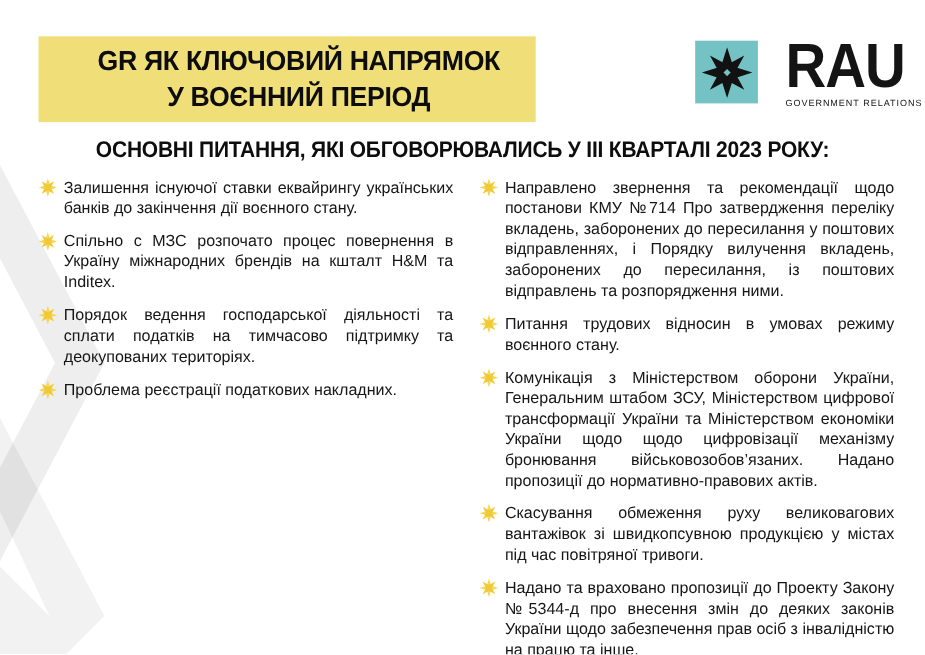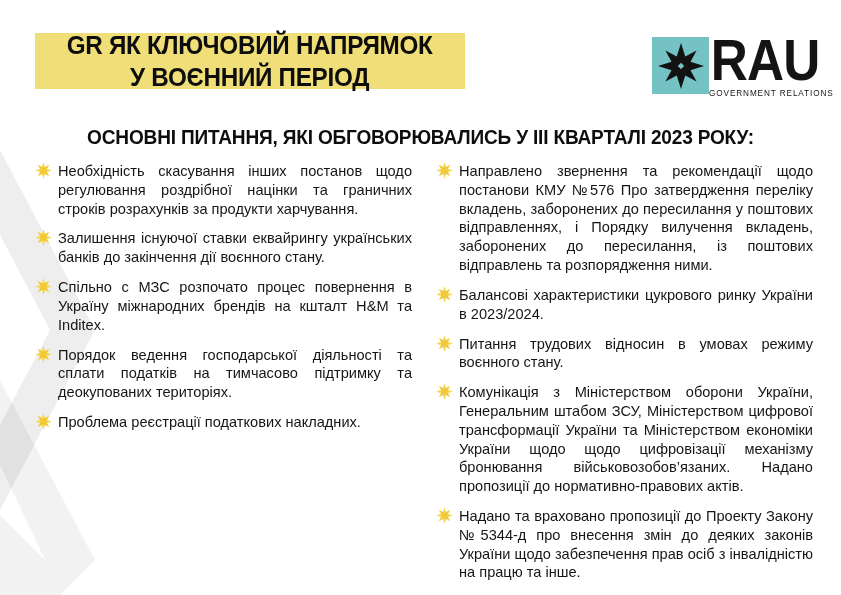--- a/index.html
+++ b/index.html
@@ -5,31 +5,31 @@
   html,body { margin:0; padding:0; background:#ffffff; }
   .page {
     position:relative; width:841px; height:595px; overflow:hidden;
     background:#ffffff; font-family:"Liberation Sans", sans-serif; color:#161616;
   }
   
   .watermark { position:absolute; left:0; top:130px; width:110px; height:465px; pointer-events:none; }
 
   
   .title-box {
-    position:absolute; left:35px; top:33px; width:430px; height:56px;
-    background:#F0DF78; display:flex; align-items:center; justify-content:center;
+    position:absolute; left:35px; top:33px; width:430px; height:78px;
+    background:#F0DF78; display:flex; align-items:center; justify-content:center;padding-left:22px;
   }
   .title-box h1 {
     margin:0; font-size:25px; font-weight:800; line-height:1.28; text-align:center;
     letter-spacing:-0.3px; color:#0d0d0d; transform:scaleX(0.97);
   }
   .title-box h1 span { display:block; }
 
   
-  .logo { position:absolute; left:652px; top:37px; display:flex; gap:0; align-items:flex-start;text-align:center; }
+  .logo { position:absolute; left:632px; top:37px; display:flex; gap:25px; align-items:flex-start; }
   .logo-square { width:57px; height:57px; background:#74C2C3; display:flex; align-items:center; justify-content:center; }
   .logo-square svg { width:46px; height:46px; }
   .logo-text { display:flex; flex-direction:column; }
   .logo-name { font-size:57px; font-weight:700; line-height:47px; letter-spacing:-1px; color:#141414; transform:scaleX(0.9); transform-origin:left top; }
   .logo-sub  { font-size:8.2px; font-weight:400; letter-spacing:0.9px; color:#141414; margin-top:5px; white-space:nowrap; }
 
   
   .section-heading {
     position:absolute; top:125px; left:0; width:100%; margin:0;
     text-align:center; font-size:20.5px; font-weight:800; color:#0d0d0d;
@@ -90,31 +90,20 @@
     <ul id="col-left">
         <li>
     <span class="star-bullet">
       <svg viewBox="0 0 100 100" aria-hidden="true">
         <path d="M50 0 L62 38 L100 50 L62 62 L50 100 L38 62 L0 50 L38 38 Z" fill="#F5D84F"></path>
         <g transform="rotate(45 50 50)">
           <path d="M50 2 L61 39 L98 50 L61 61 L50 98 L39 61 L2 50 L39 39 Z" fill="#EFC93A"></path>
         </g>
       </svg>
     </span>
-    <span class="bullet-text">Необхідність скасування інших постанов щодо регулювання роздрібної націнки та граничних строків розрахунків за продукти харчування.</span>
-  </li>
-        <li>
-    <span class="star-bullet">
-      <svg viewBox="0 0 100 100" aria-hidden="true">
-        <path d="M50 0 L62 38 L100 50 L62 62 L50 100 L38 62 L0 50 L38 38 Z" fill="#F5D84F"></path>
-        <g transform="rotate(45 50 50)">
-          <path d="M50 2 L61 39 L98 50 L61 61 L50 98 L39 61 L2 50 L39 39 Z" fill="#EFC93A"></path>
-        </g>
-      </svg>
-    </span>
     <span class="bullet-text">Залишення існуючої ставки еквайрингу українських банків до закінчення дії воєнного стану.</span>
   </li>
         <li>
     <span class="star-bullet">
       <svg viewBox="0 0 100 100" aria-hidden="true">
         <path d="M50 0 L62 38 L100 50 L62 62 L50 100 L38 62 L0 50 L38 38 Z" fill="#F5D84F"></path>
         <g transform="rotate(45 50 50)">
           <path d="M50 2 L61 39 L98 50 L61 61 L50 98 L39 61 L2 50 L39 39 Z" fill="#EFC93A"></path>
         </g>
       </svg>
@@ -147,32 +136,21 @@
     <ul id="col-right">
         <li>
     <span class="star-bullet">
       <svg viewBox="0 0 100 100" aria-hidden="true">
         <path d="M50 0 L62 38 L100 50 L62 62 L50 100 L38 62 L0 50 L38 38 Z" fill="#F5D84F"></path>
         <g transform="rotate(45 50 50)">
           <path d="M50 2 L61 39 L98 50 L61 61 L50 98 L39 61 L2 50 L39 39 Z" fill="#EFC93A"></path>
         </g>
       </svg>
     </span>
-    <span class="bullet-text">Направлено звернення та рекомендації щодо постанови КМУ №576 Про затвердження переліку вкладень, заборонених до пересилання у поштових відправленнях, і Порядку вилучення вкладень, заборонених до пересилання, із поштових відправлень та розпорядження ними.</span>
-  </li>
-        <li>
-    <span class="star-bullet">
-      <svg viewBox="0 0 100 100" aria-hidden="true">
-        <path d="M50 0 L62 38 L100 50 L62 62 L50 100 L38 62 L0 50 L38 38 Z" fill="#F5D84F"></path>
-        <g transform="rotate(45 50 50)">
-          <path d="M50 2 L61 39 L98 50 L61 61 L50 98 L39 61 L2 50 L39 39 Z" fill="#EFC93A"></path>
-        </g>
-      </svg>
-    </span>
-    <span class="bullet-text">Балансові характеристики цукрового ринку України в 2023/2024.</span>
+    <span class="bullet-text">Направлено звернення та рекомендації щодо постанови КМУ №714 Про затвердження переліку вкладень, заборонених до пересилання у поштових відправленнях, і Порядку вилучення вкладень, заборонених до пересилання, із поштових відправлень та розпорядження ними.</span>
   </li>
         <li>
     <span class="star-bullet">
       <svg viewBox="0 0 100 100" aria-hidden="true">
         <path d="M50 0 L62 38 L100 50 L62 62 L50 100 L38 62 L0 50 L38 38 Z" fill="#F5D84F"></path>
         <g transform="rotate(45 50 50)">
           <path d="M50 2 L61 39 L98 50 L61 61 L50 98 L39 61 L2 50 L39 39 Z" fill="#EFC93A"></path>
         </g>
       </svg>
     </span>
@@ -191,18 +169,29 @@
   </li>
         <li>
     <span class="star-bullet">
       <svg viewBox="0 0 100 100" aria-hidden="true">
         <path d="M50 0 L62 38 L100 50 L62 62 L50 100 L38 62 L0 50 L38 38 Z" fill="#F5D84F"></path>
         <g transform="rotate(45 50 50)">
           <path d="M50 2 L61 39 L98 50 L61 61 L50 98 L39 61 L2 50 L39 39 Z" fill="#EFC93A"></path>
         </g>
       </svg>
     </span>
+    <span class="bullet-text">Скасування обмеження руху великовагових вантажівок зі швидкопсувною продукцією у містах під час повітряної тривоги.</span>
+  </li>
+        <li>
+    <span class="star-bullet">
+      <svg viewBox="0 0 100 100" aria-hidden="true">
+        <path d="M50 0 L62 38 L100 50 L62 62 L50 100 L38 62 L0 50 L38 38 Z" fill="#F5D84F"></path>
+        <g transform="rotate(45 50 50)">
+          <path d="M50 2 L61 39 L98 50 L61 61 L50 98 L39 61 L2 50 L39 39 Z" fill="#EFC93A"></path>
+        </g>
+      </svg>
+    </span>
     <span class="bullet-text">Надано та враховано пропозиції до Проекту Закону №5344-д про внесення змін до деяких законів України щодо забезпечення прав осіб з інвалідністю на працю та інше.</span>
   </li>
       </ul>
   </div>
 
 </div>
 
 </body></html>

